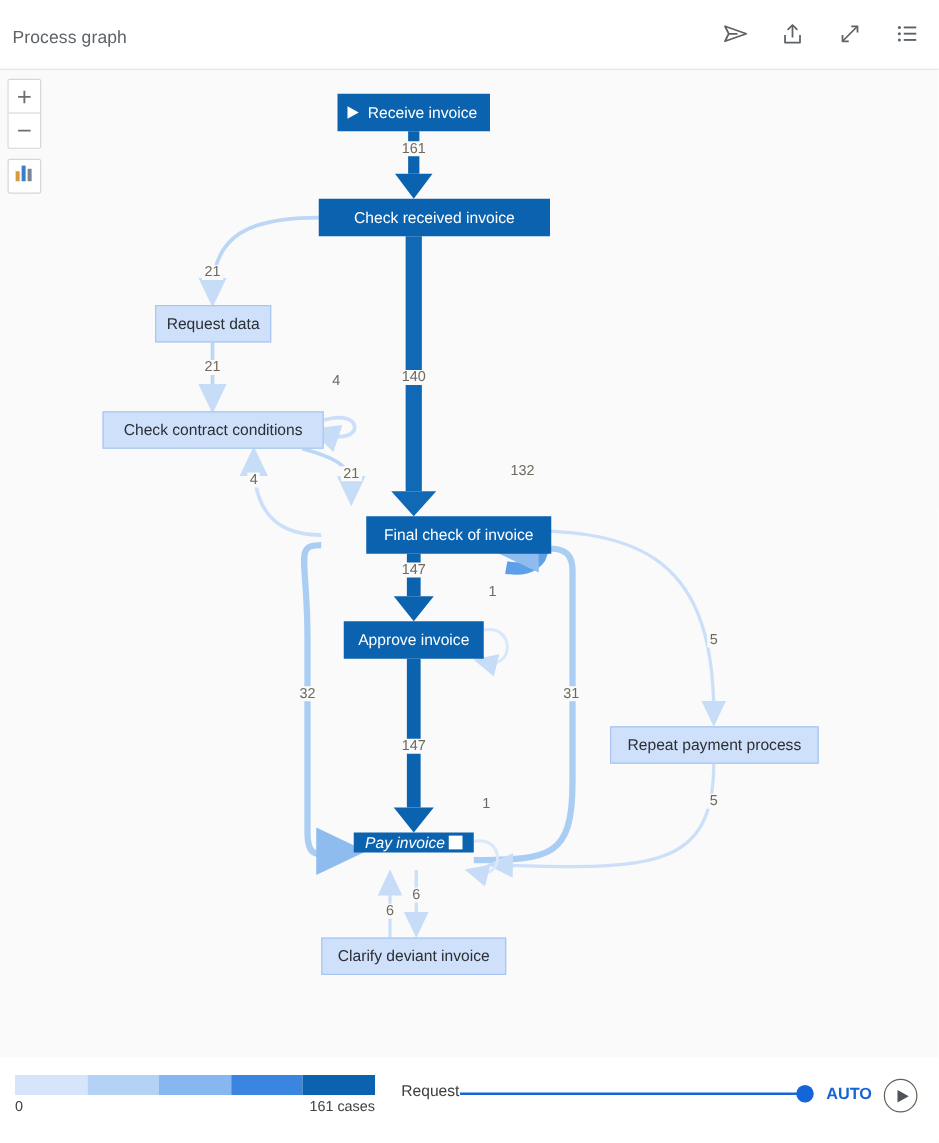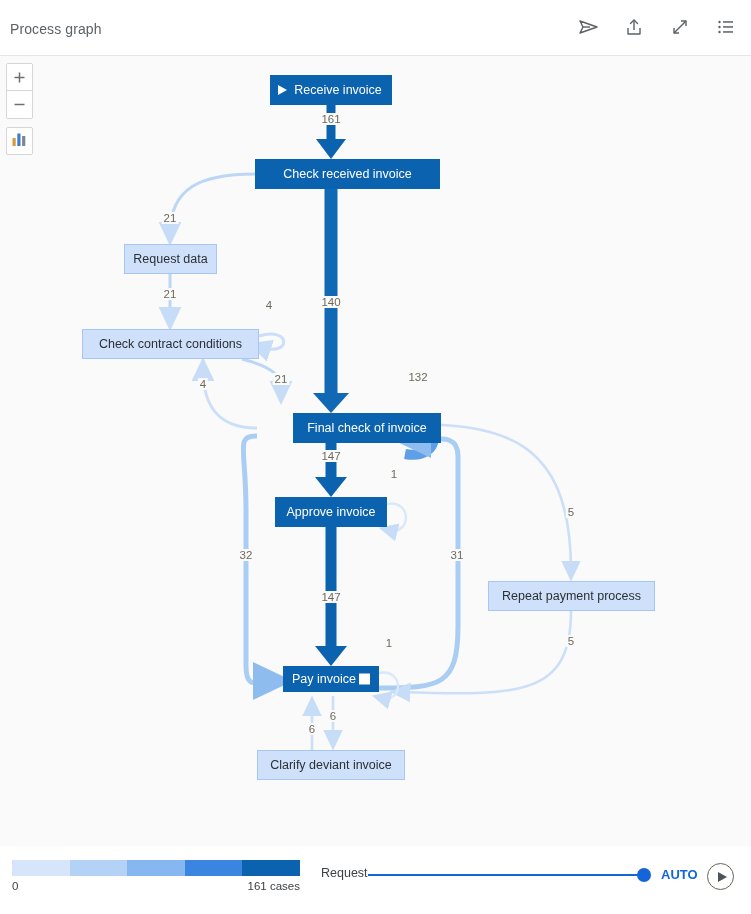--- a/index.html
+++ b/index.html
@@ -307,21 +307,21 @@
         </div>
         <div class="node dark" style="left: 257px; top: 357px; width: 148px; height: 30px; margin-left: 36px;">
           <span>Final check of invoice</span>
         </div>
         <div class="node dark" style="left: 275px; top: 441px; width: 112px; height: 30px;">
           <span>Approve invoice</span>
         </div>
         <div class="node light" style="left: 488px; top: 525px; width: 167px; height: 30px;">
           <span>Repeat payment process</span>
         </div>
-        <div class="node dark" style="left: 283px; top: 610px; width: 96px; height: 26px;">
+        <div class="node dark" style="left: 283px; top: 610px; width: 96px; height: 16px; font-style: italic;">
           <span style="margin-right: 14px;">Pay invoice</span>
           <span class="stop-sq"></span>
         </div>
         <div class="node light" style="left: 257px; top: 694px; width: 148px; height: 30px;">
           <span>Clarify deviant invoice</span>
         </div>
       </div>
 
     <div id="edge-labels-layer">
         <div class="elabel" style="left: 331px; top: 63px;">161</div>

